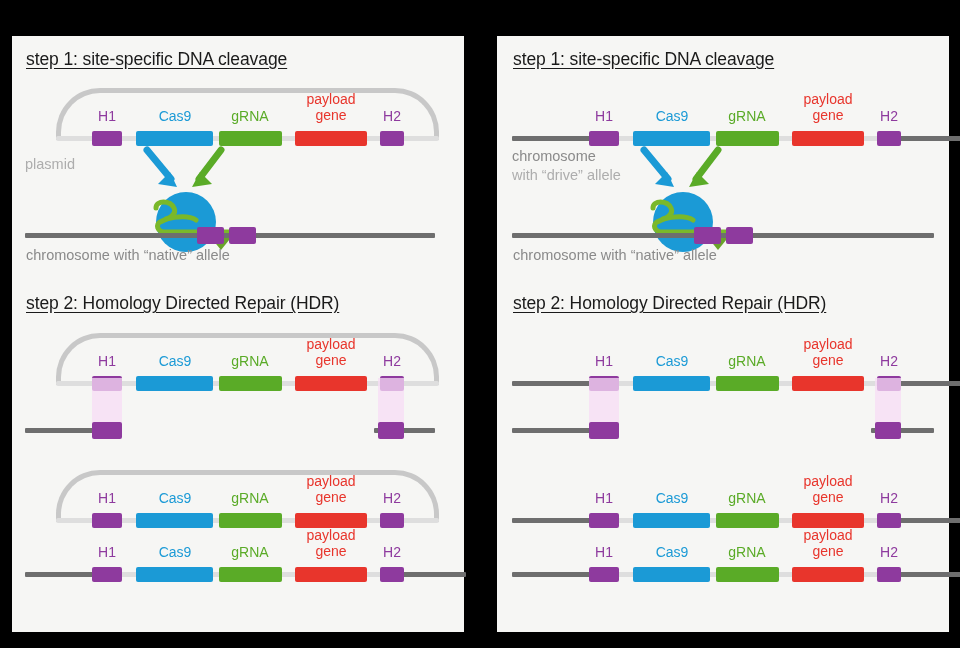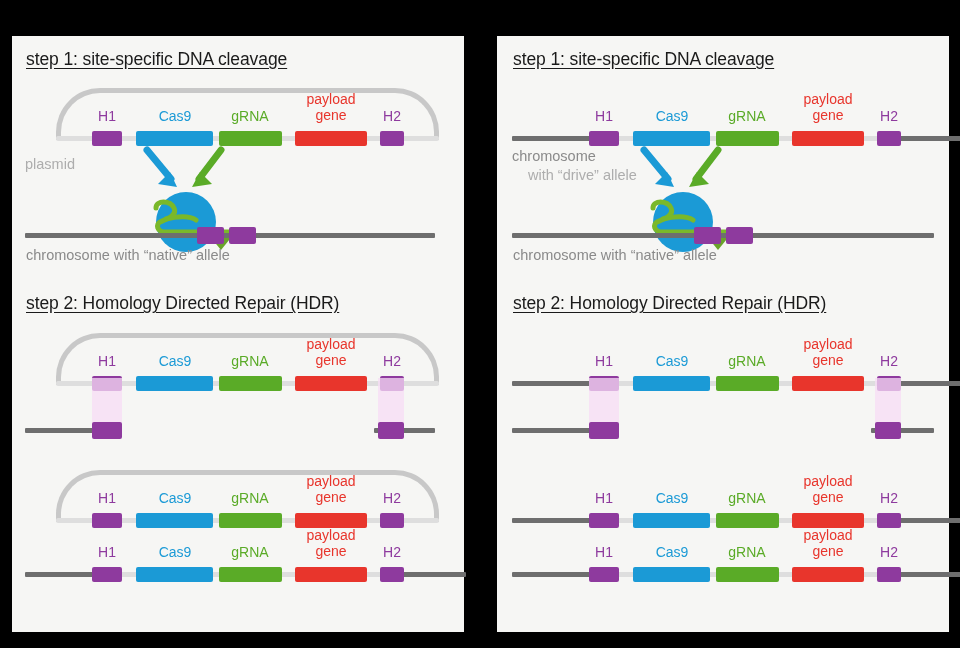--- a/index.html
+++ b/index.html
@@ -230,21 +230,21 @@
 
       <div class="gene-label" style="left:26px;  top:-19px; width:50px; color:#8e3a9e;">H1</div>
       <div class="gene-label" style="left:93px;  top:-19px; width:52px; color:#1b9ad6;">Cas9</div>
       <div class="gene-label" style="left:164px; top:-19px; width:60px; color:#5aab27;">gRNA</div>
       <div class="gene-label two-line" style="left:240px; top:-36px; width:70px; color:#e8352c;">payload</div>
       <div class="gene-label two-line" style="left:240px; top:-20px; width:70px; color:#e8352c;">gene</div>
       <div class="gene-label" style="left:312px; top:-19px; width:48px; color:#8e3a9e;">H2</div>
     </div>
 
     <div class="mid-label" style="left:15px; top:112px;">chromosome</div>
-    <div class="soft-label" style="left:31px; top:131px;text-align:center;">with “drive” allele</div>
+    <div class="soft-label" style="left:15px; top:131px;text-align:center;">with “drive” allele</div>
 
     <svg class="cas9-complex" style="left:130px; top:110px;" width="150" height="112" viewBox="0 0 150 112">
       <g>
         <path d="M17,4 L41,33" stroke="#1b9ad6" stroke-width="7" stroke-linecap="round" fill="none"></path>
         <path d="M47,41 L28,38 L40,26 Z" fill="#1b9ad6"></path>
       </g>
       <g>
         <path d="M91,4 L69,33" stroke="#5aab27" stroke-width="7" stroke-linecap="round" fill="none"></path>
         <path d="M62,41 L82,38 L70,26 Z" fill="#5aab27"></path>
       </g>

